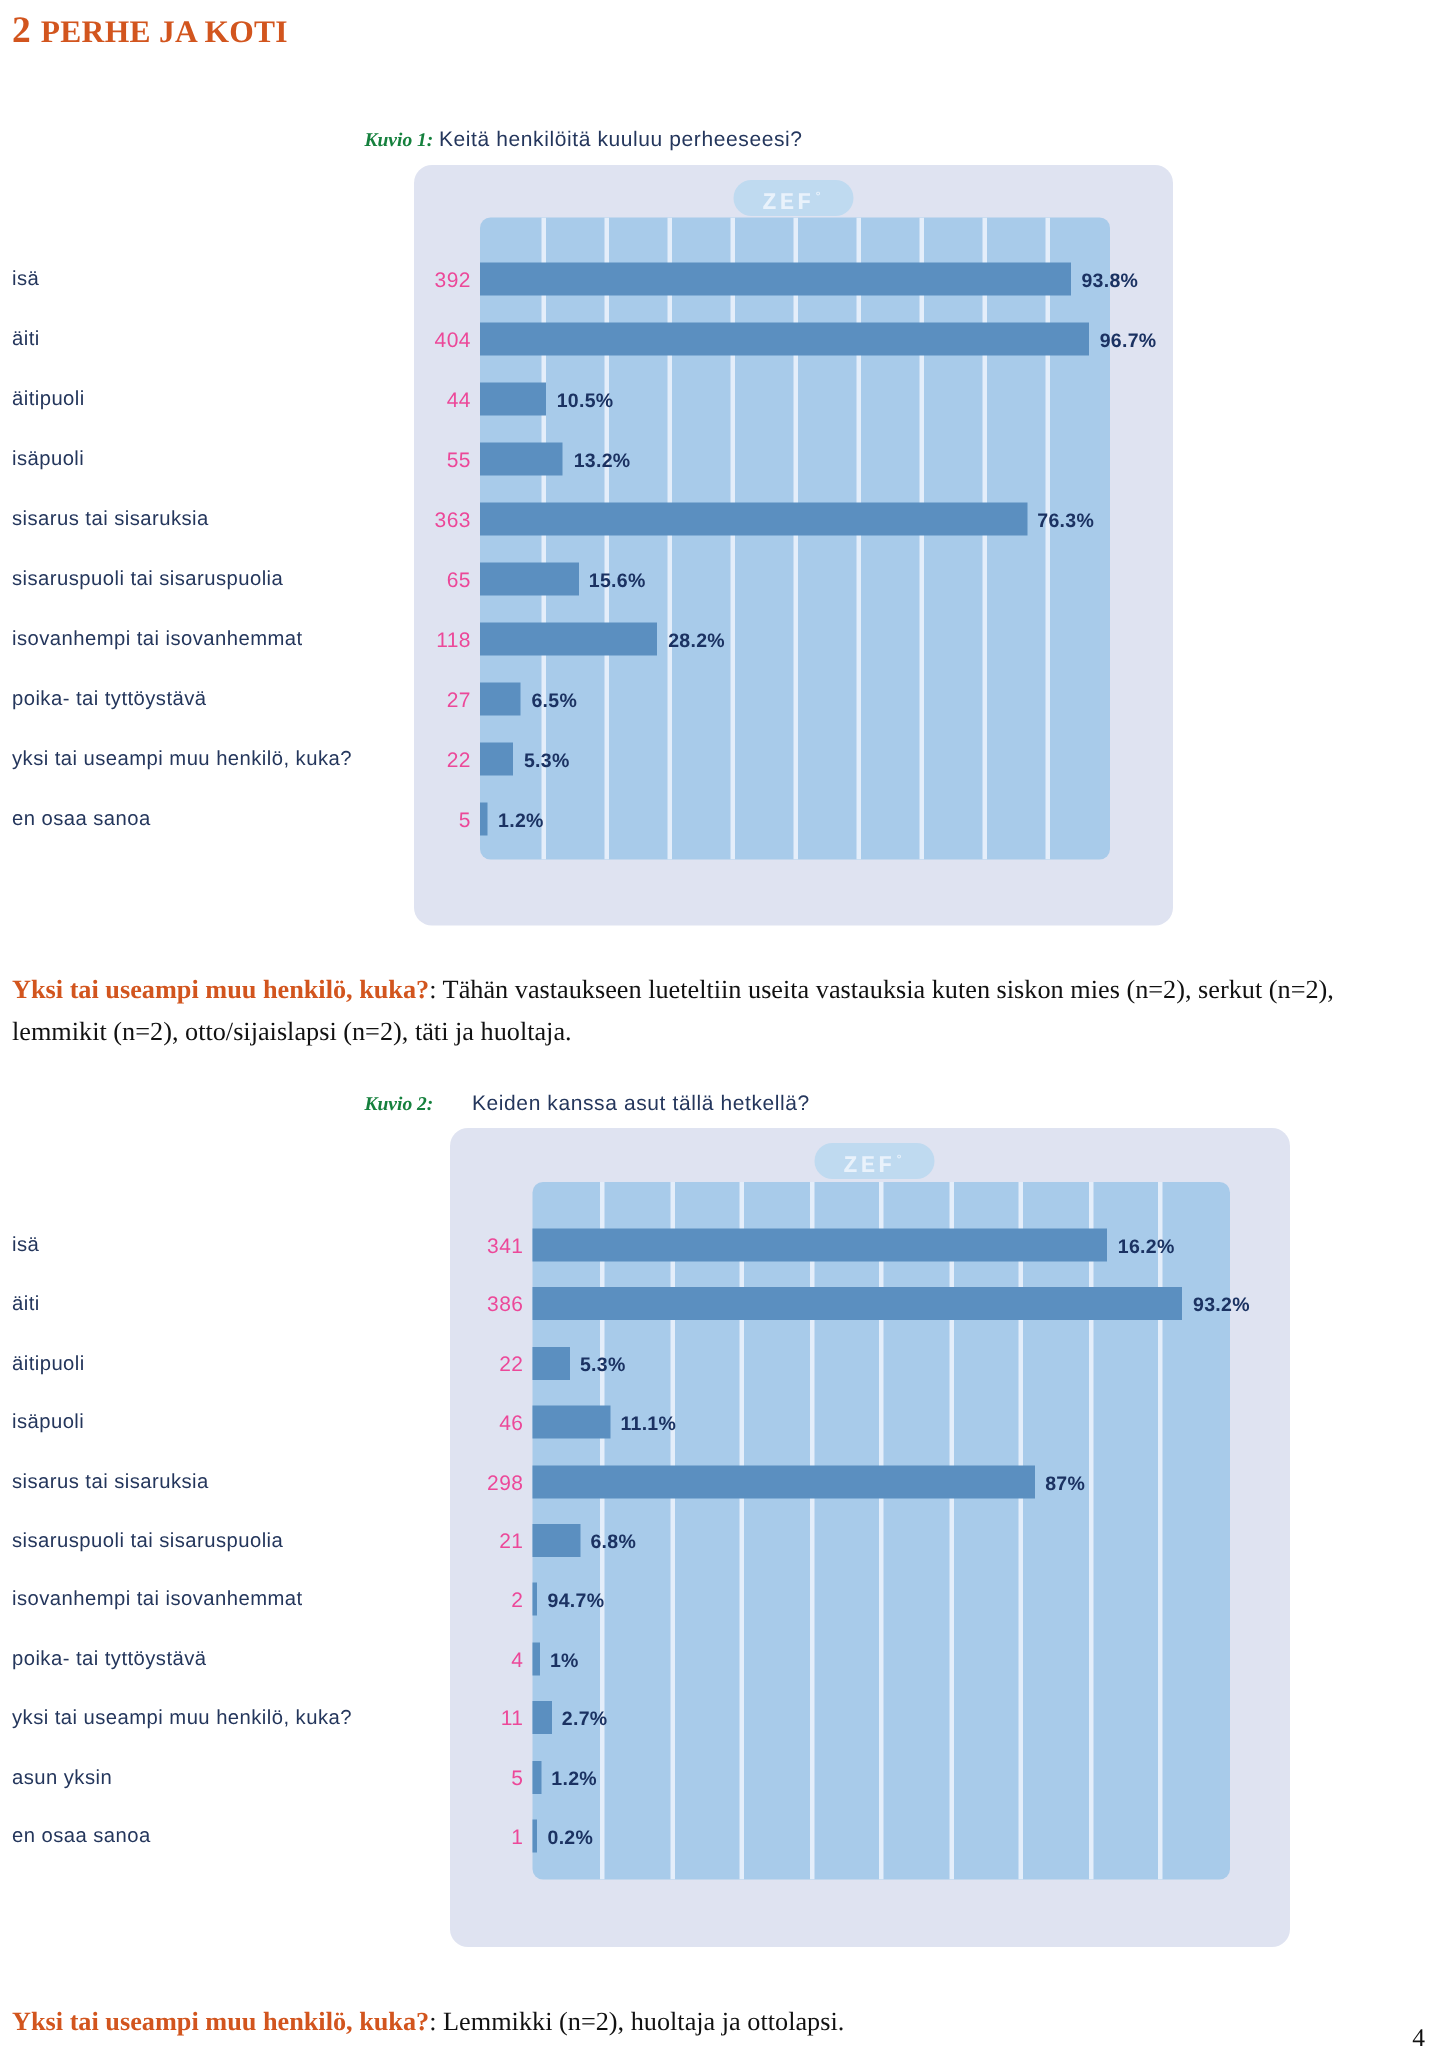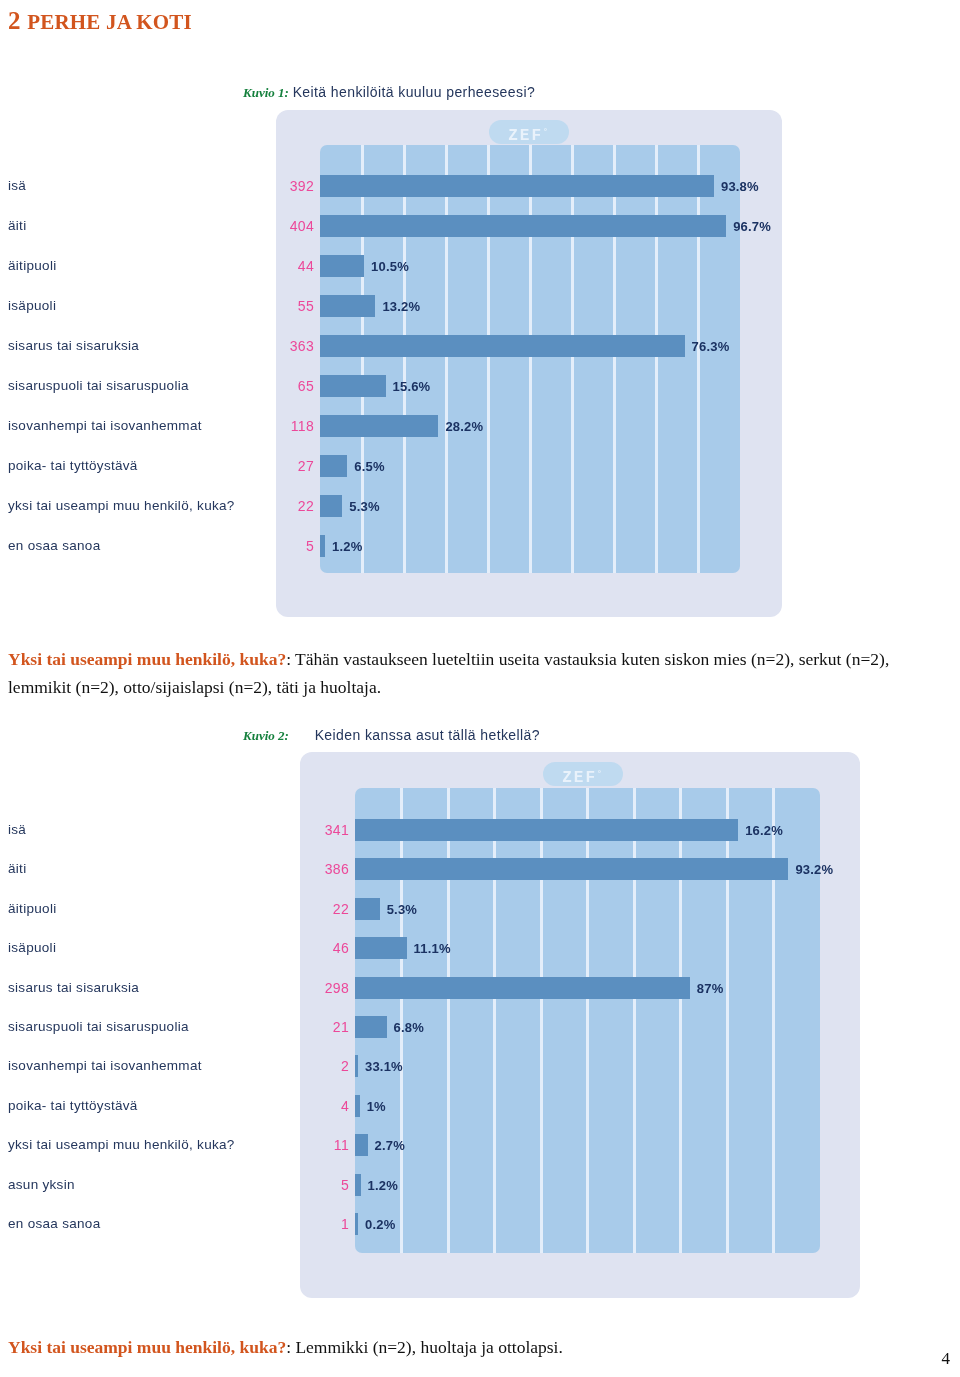--- a/index.html
+++ b/index.html
@@ -270,21 +270,21 @@
     <div class="bar-pct" style="left: 795.38px; top: 863.4px;">93.2%</div>
     <div class="bar" style="left: 355px; top: 897.8px; width: 24.645px; height: 22px;"></div>
     <div class="bar-pct" style="left: 386.645px; top: 902.8px;">5.3%</div>
     <div class="bar" style="left: 355px; top: 937.2px; width: 51.615px; height: 22px;"></div>
     <div class="bar-pct" style="left: 413.615px; top: 942.2px;">11.1%</div>
     <div class="bar" style="left: 355px; top: 976.6px; width: 334.8px; height: 22px;"></div>
     <div class="bar-pct" style="left: 696.8px; top: 981.6px;">87%</div>
     <div class="bar" style="left: 355px; top: 1016px; width: 31.62px; height: 22px;"></div>
     <div class="bar-pct" style="left: 393.62px; top: 1021px;">6.8%</div>
     <div class="bar" style="left: 355px; top: 1055.4px; width: 3px; height: 22px;"></div>
-    <div class="bar-pct" style="left: 365px; top: 1060.4px;">33.1%</div>
+    <div class="bar-pct" style="left: 365px; top: 1060.4px;">94.7%</div>
     <div class="bar" style="left: 355px; top: 1094.8px; width: 4.65px; height: 22px;"></div>
     <div class="bar-pct" style="left: 366.65px; top: 1099.8px;">1%</div>
     <div class="bar" style="left: 355px; top: 1134.2px; width: 12.555px; height: 22px;"></div>
     <div class="bar-pct" style="left: 374.555px; top: 1139.2px;">2.7%</div>
     <div class="bar" style="left: 355px; top: 1173.6px; width: 5.58px; height: 22px;"></div>
     <div class="bar-pct" style="left: 367.58px; top: 1178.6px;">1.2%</div>
     <div class="bar" style="left: 355px; top: 1213px; width: 3px; height: 22px;"></div>
     <div class="bar-pct" style="left: 365px; top: 1218px;">0.2%</div>
   </div>
 

